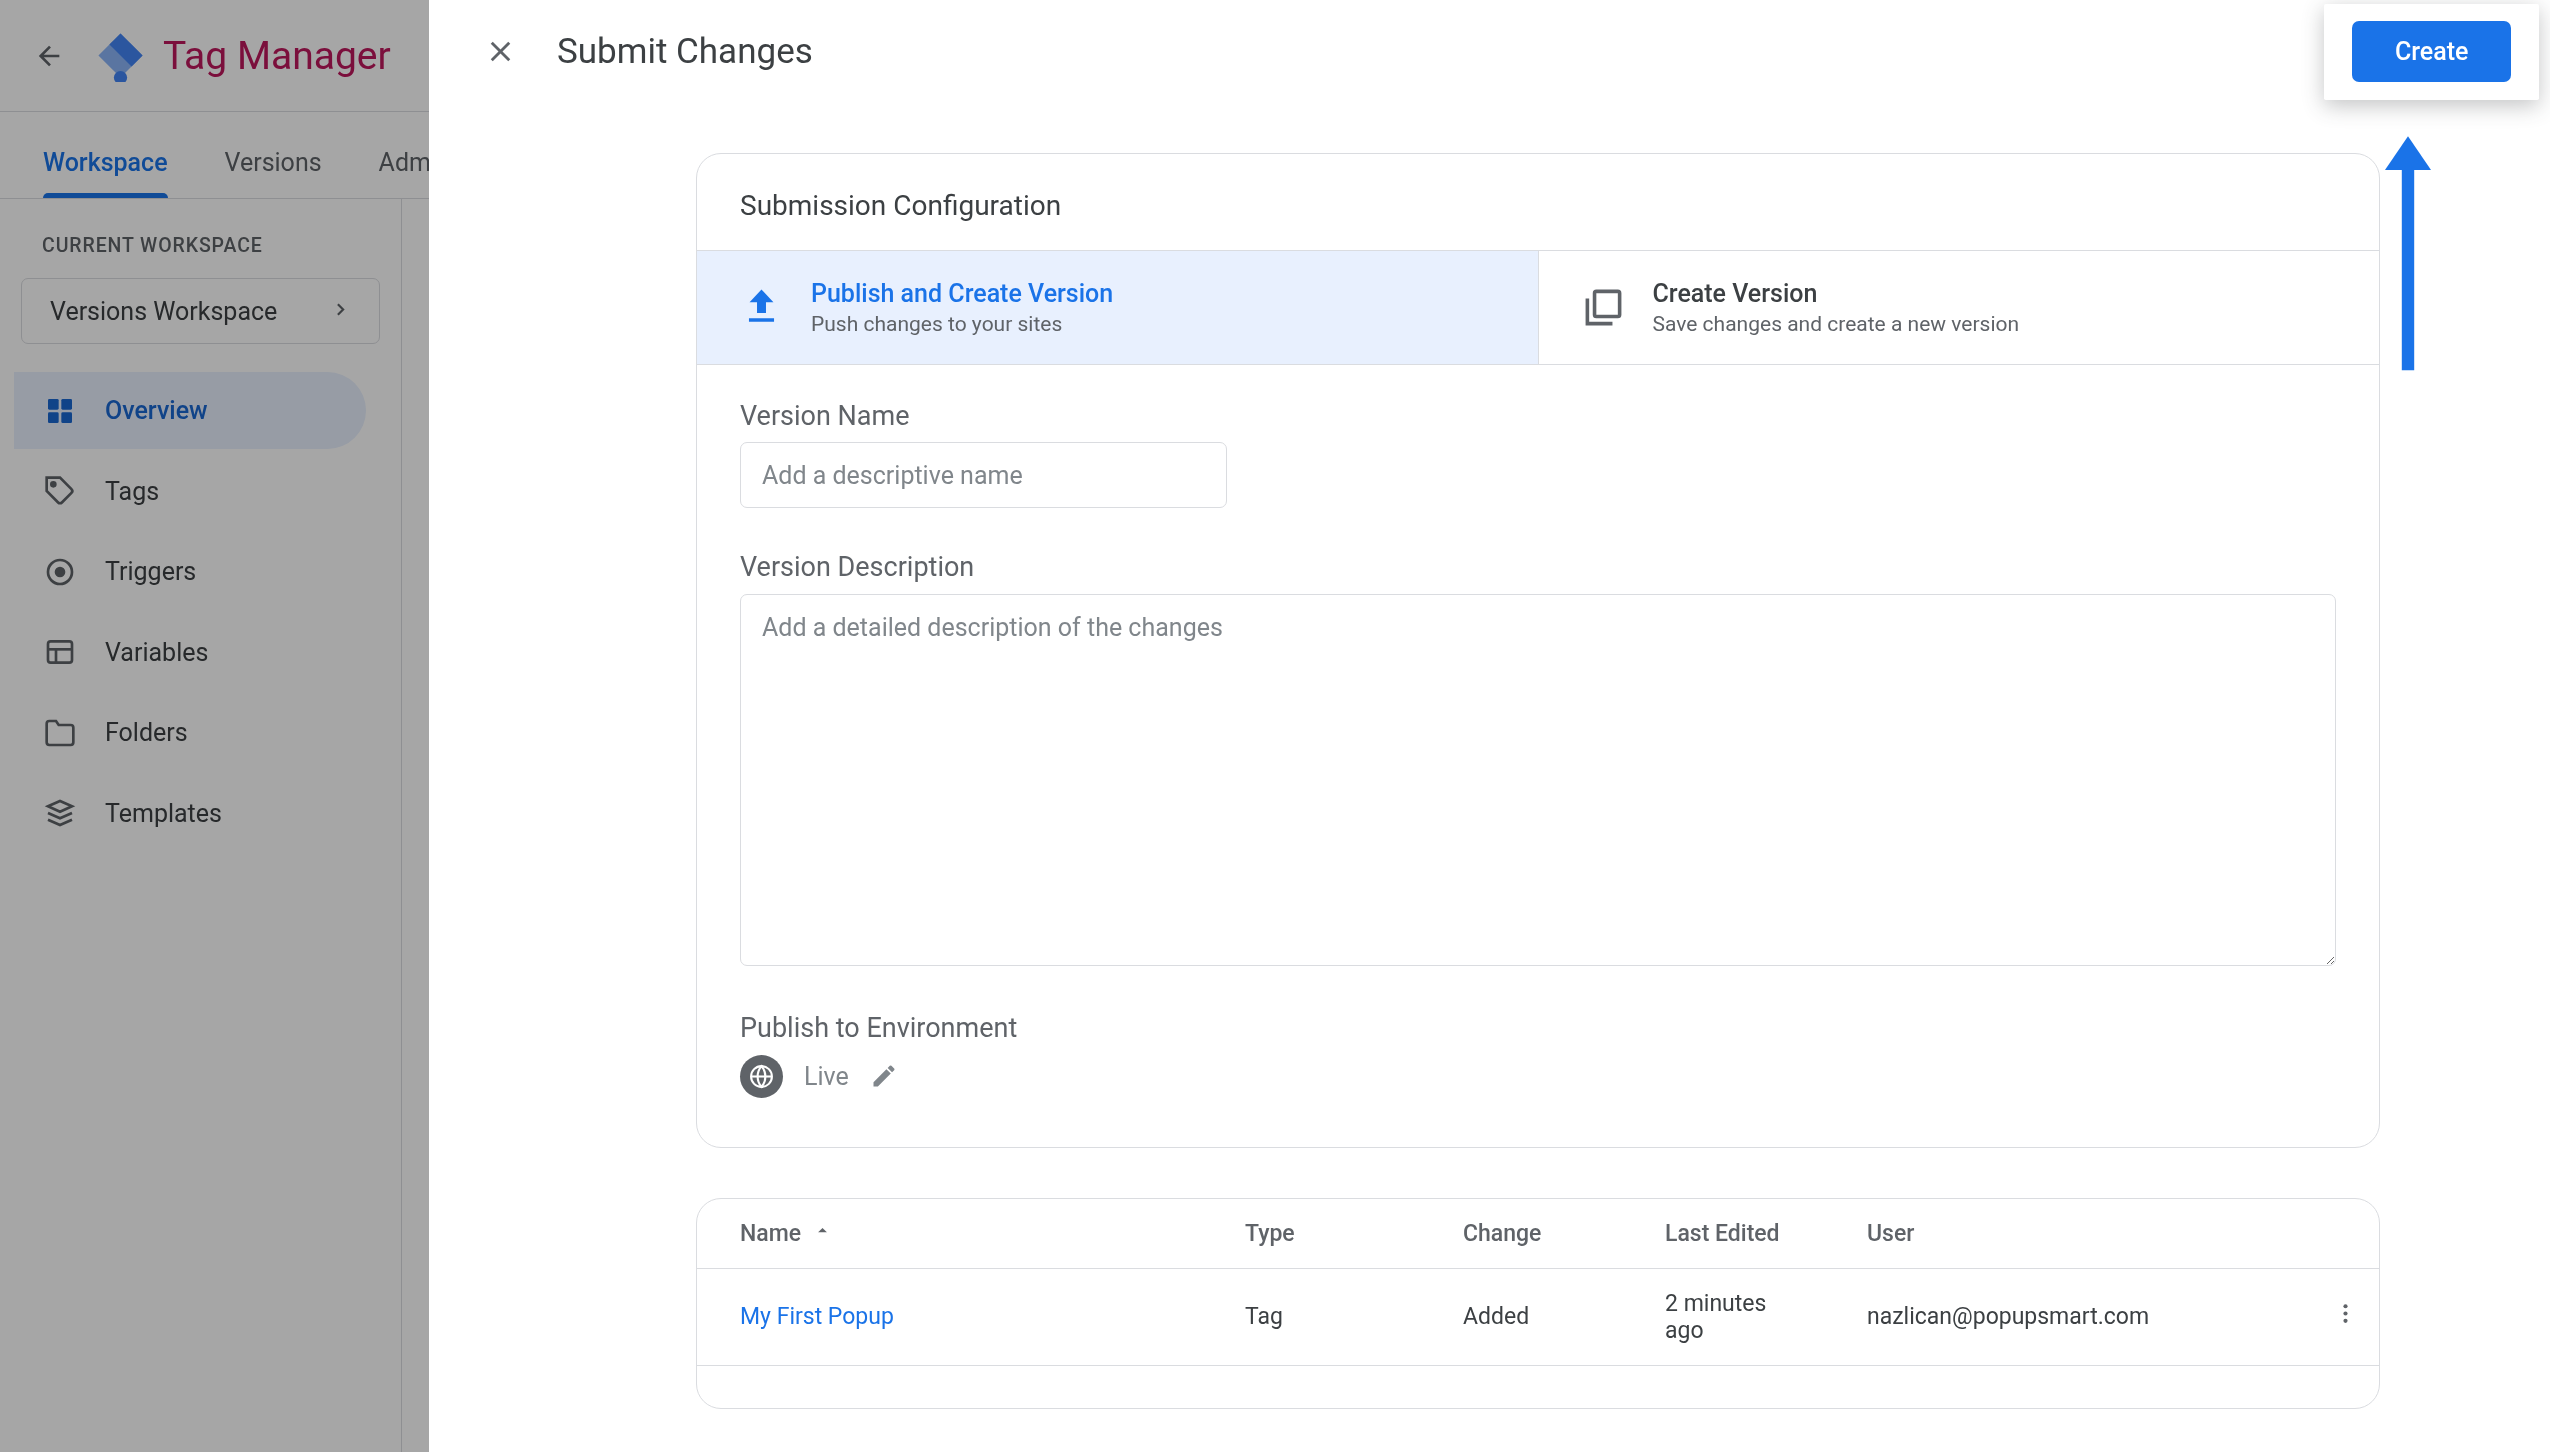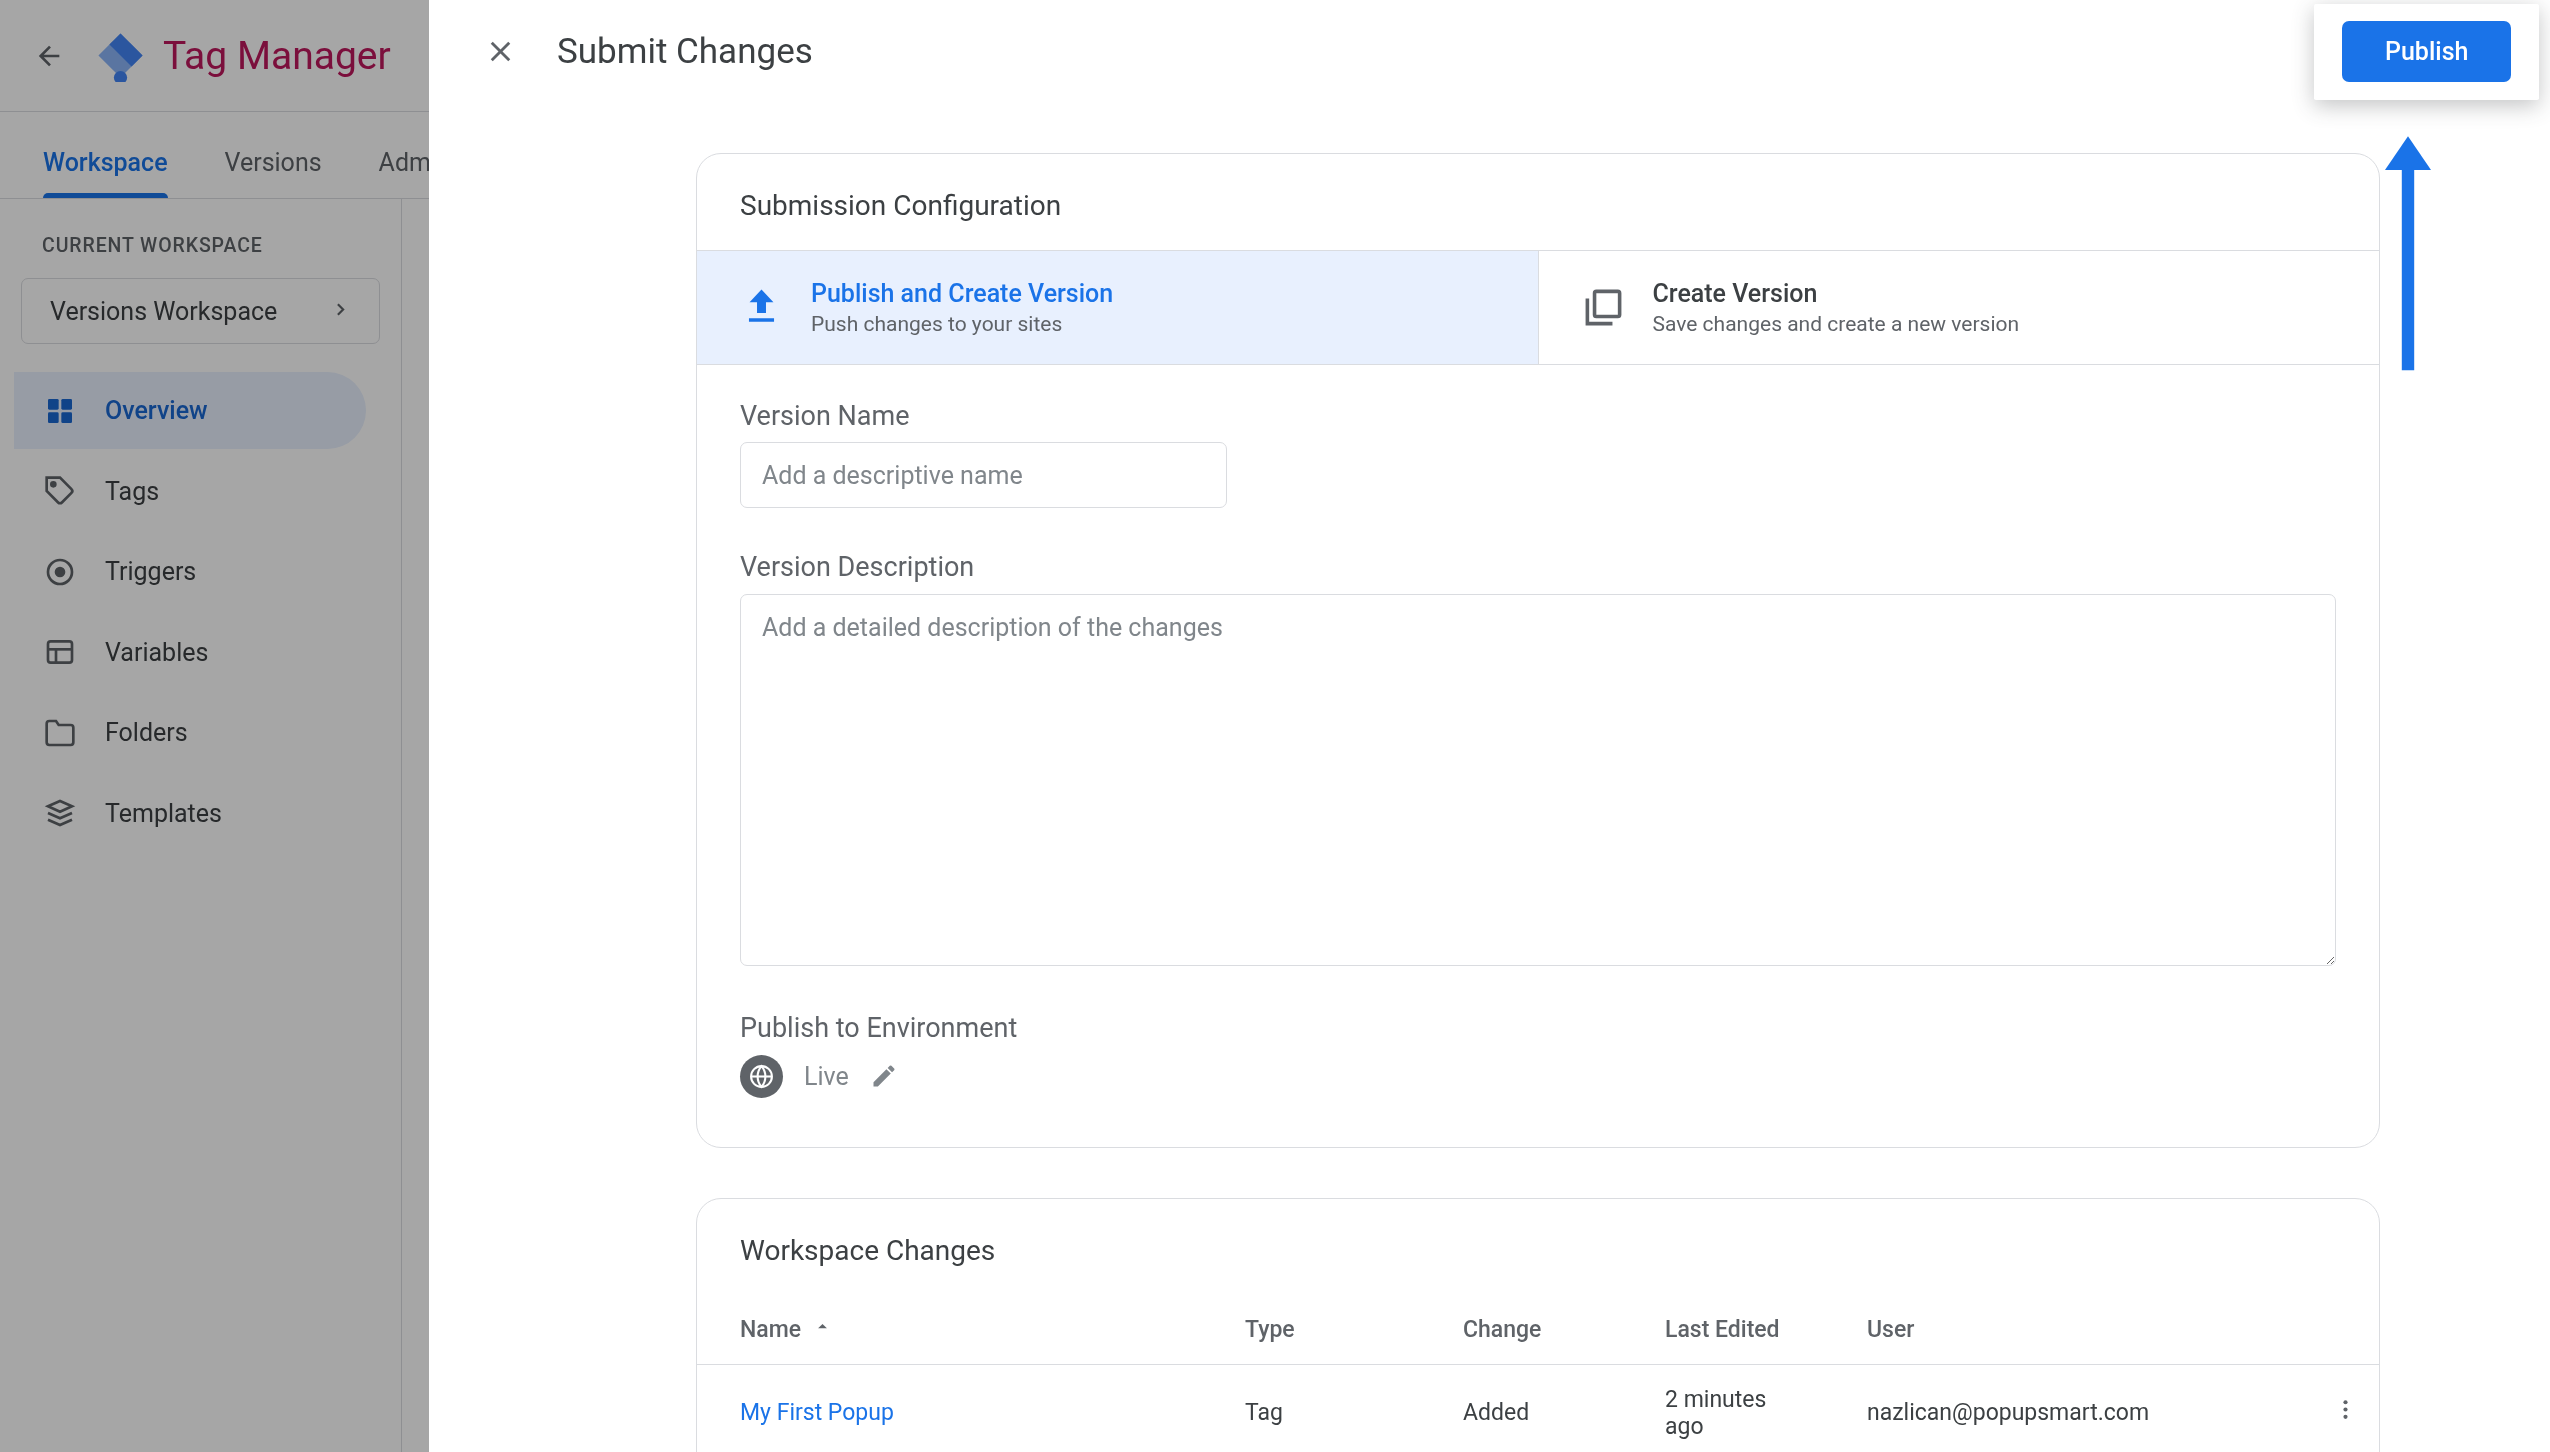--- a/index.html
+++ b/index.html
@@ -603,21 +603,20 @@
             <svg width="28" height="28" viewBox="0 0 24 24" fill="#80868b">
                 <path d="M3 17.25V21h3.75L17.81 9.94l-3.75-3.75L3 17.25zM20.71 7.04a1 1 0 000-1.41l-2.34-2.34a1 1 0 00-1.41 0l-1.83 1.83 3.75 3.75 1.83-1.83z"></path>
               </svg>
           </span>
         </div>
       </div>
     </div>
   </div>
 
   <div class="card card-bottom-pad">
-    <div class="card-title">Workspace Changes</div>
     <div class="changes-table">
       <div class="table-header">
         <div class="th col-name">
           <span>Name</span>
           <span class="sort-arrow">
             <svg width="21" height="21" viewBox="0 0 24 24" fill="#5f6368">
                 <path d="M7 14l5-5 5 5z"></path>
               </svg>
           </span>
         </div>
@@ -649,21 +648,21 @@
         
         
         
         
       </div>
     </div>
   </div>
 </div>
 
 <div class="publish-container">
-  <button class="publish-btn">Publish</button>
+  <button class="publish-btn">Create</button>
 </div>
 
 <div class="arrow-annotation">
   <svg viewBox="0 0 72 280">
     <defs>
       <marker id="ah" markerWidth="12" markerHeight="12" refX="6" refY="2" orient="auto">
         <path d="M0,8 L6,0 L12,8 Z" fill="#1a73e8"></path>
       </marker>
     </defs>
     <line x1="36" y1="270" x2="36" y2="28" stroke="#1a73e8" stroke-width="14"></line>

